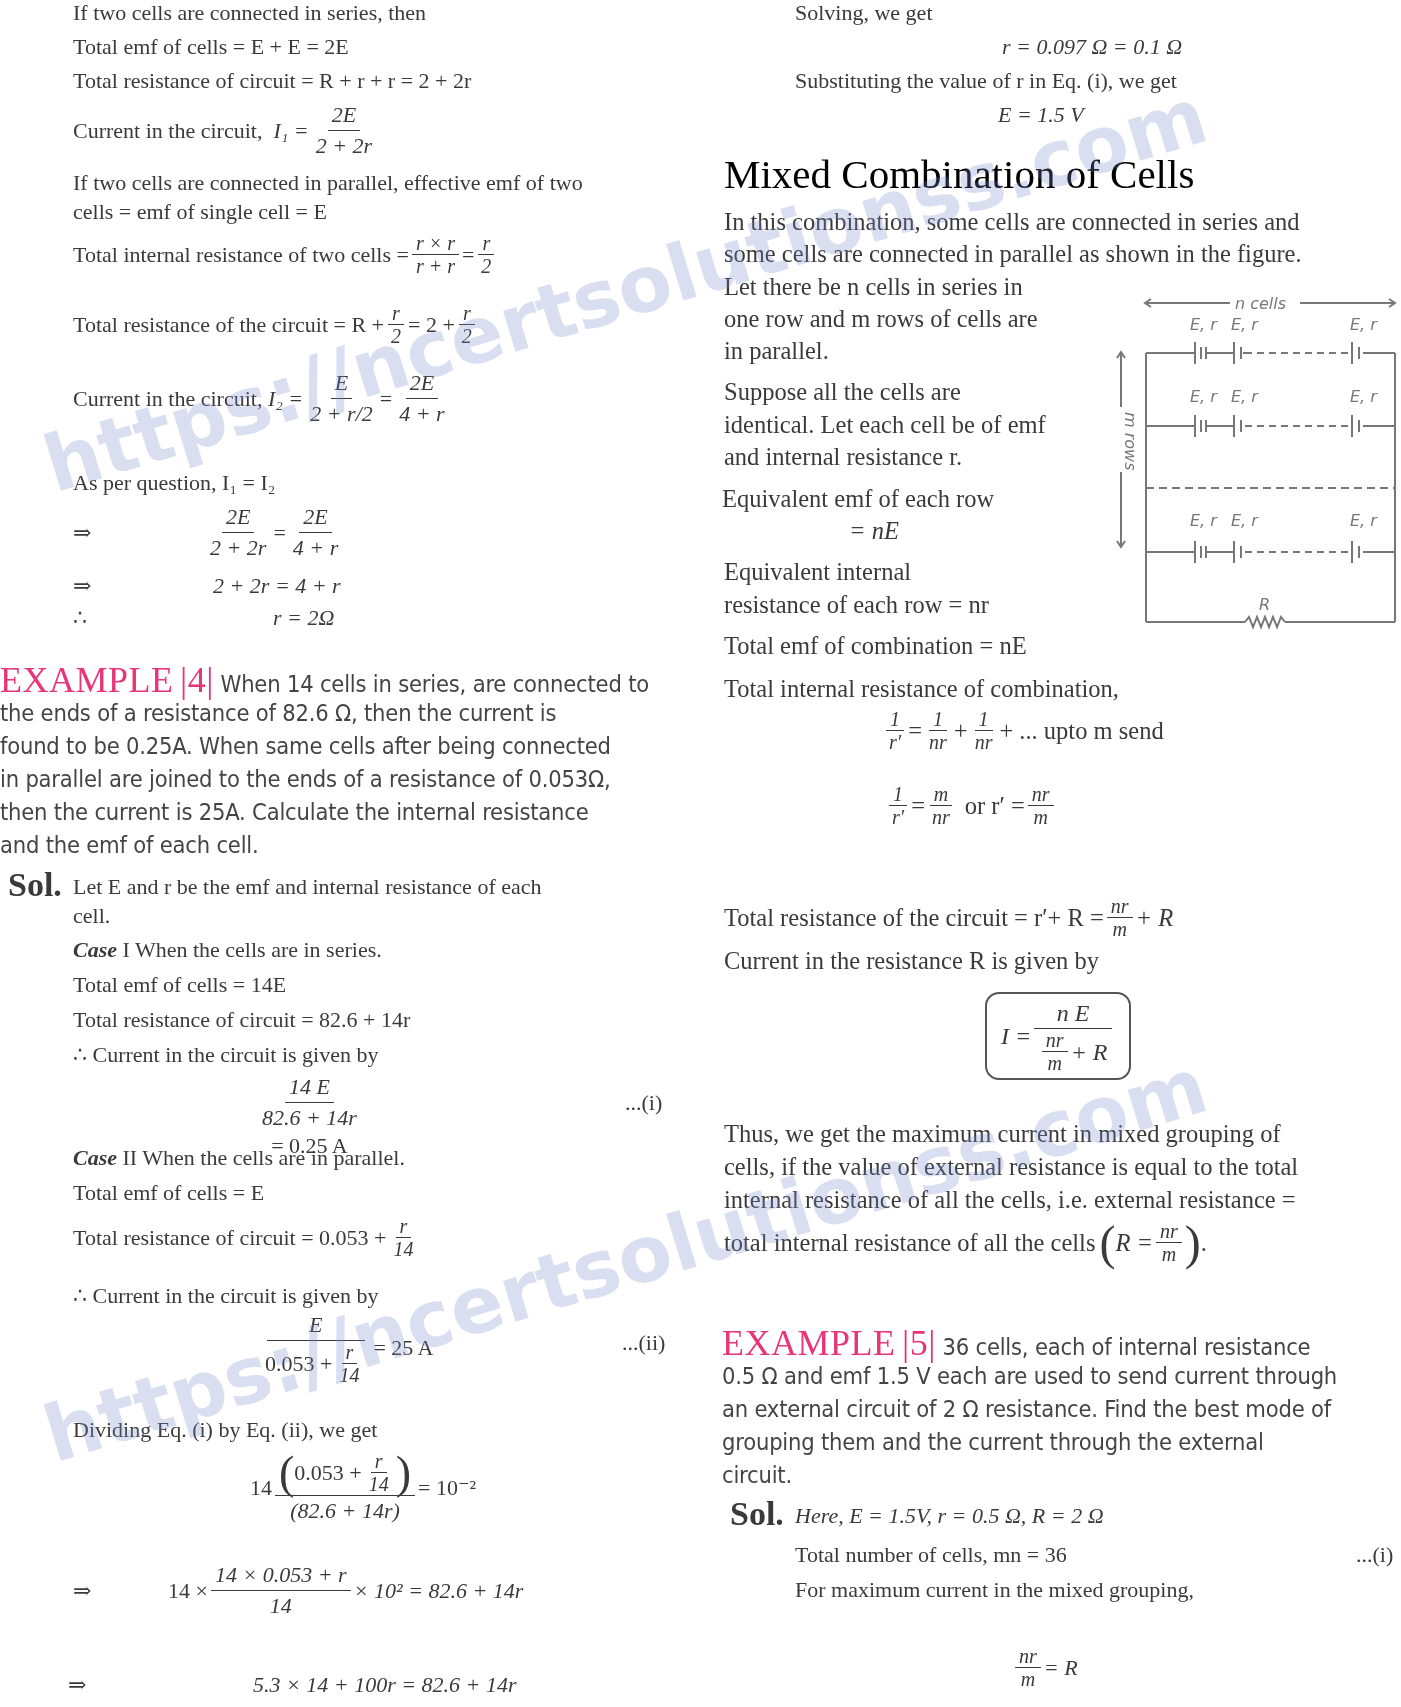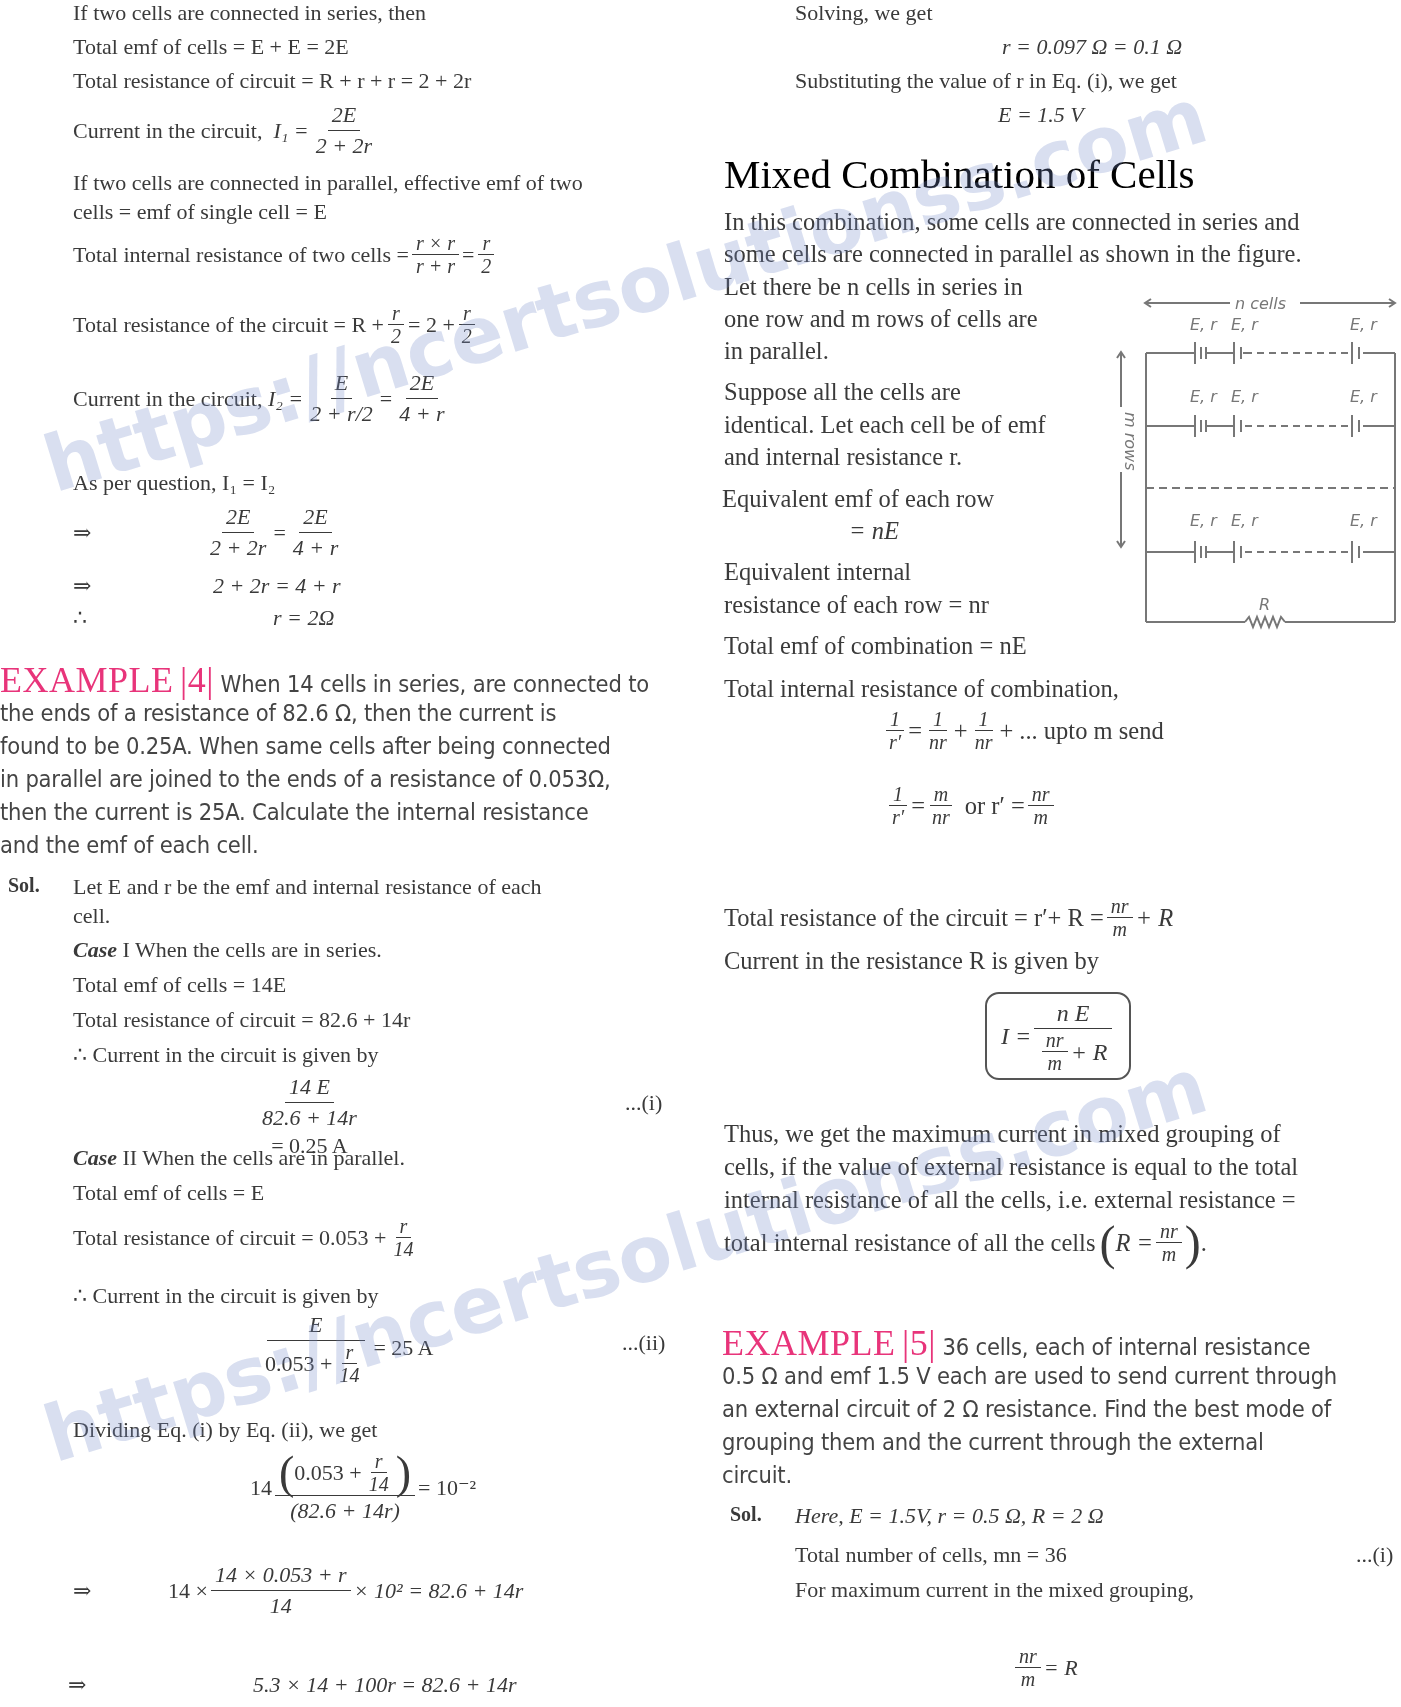--- a/index.html
+++ b/index.html
@@ -13,21 +13,21 @@
   .frac { display: inline-flex; flex-direction: column; align-items: center; vertical-align: middle; margin: 0 3px; }
   .frac .num { border-bottom: 1.5px solid #3a3a3a; padding: 0 4px; line-height: 30px; }
   .frac .den { padding: 0 4px; line-height: 30px; }
   .frac.sm { font-size: 20px; }
   .frac.sm .num, .frac.sm .den { line-height: 22px; }
   .pink { color: #e8347a; }
   .ex { font-family: "Liberation Serif", serif; font-size: 36px; letter-spacing: 0.5px; }
   .prob { font-family: "DejaVu Sans Condensed", "DejaVu Sans", sans-serif; font-size: 23.5px; color: #444; letter-spacing: -0.2px; }
   .heading { font-size: 41px; line-height: 44px; color: #000000; }
   .bodyr { font-size: 24.5px; line-height: 32px; color: #3a3a3a; text-align: justify; }
-  .sol { font-weight: bold; font-size: 20px; }
+  .sol { font-weight: bold; font-size: 34px; }
   .boxed { position: absolute; border: 2px solid #555; border-radius: 14px; padding: 4px 14px; }
   .wm { position: absolute; font-family: "DejaVu Sans", sans-serif; font-weight: bold;
         color: rgba(120,140,200,0.28); font-size: 78px; transform-origin: left bottom; white-space: nowrap; pointer-events: none; }
   svg text { font-family: "DejaVu Sans", sans-serif; }
 </style>
 </head>
 <body>
 
 <div class="col left">
   <div class="ln" style="left:73px;top:0px;">If two cells are connected in series, then</div>

